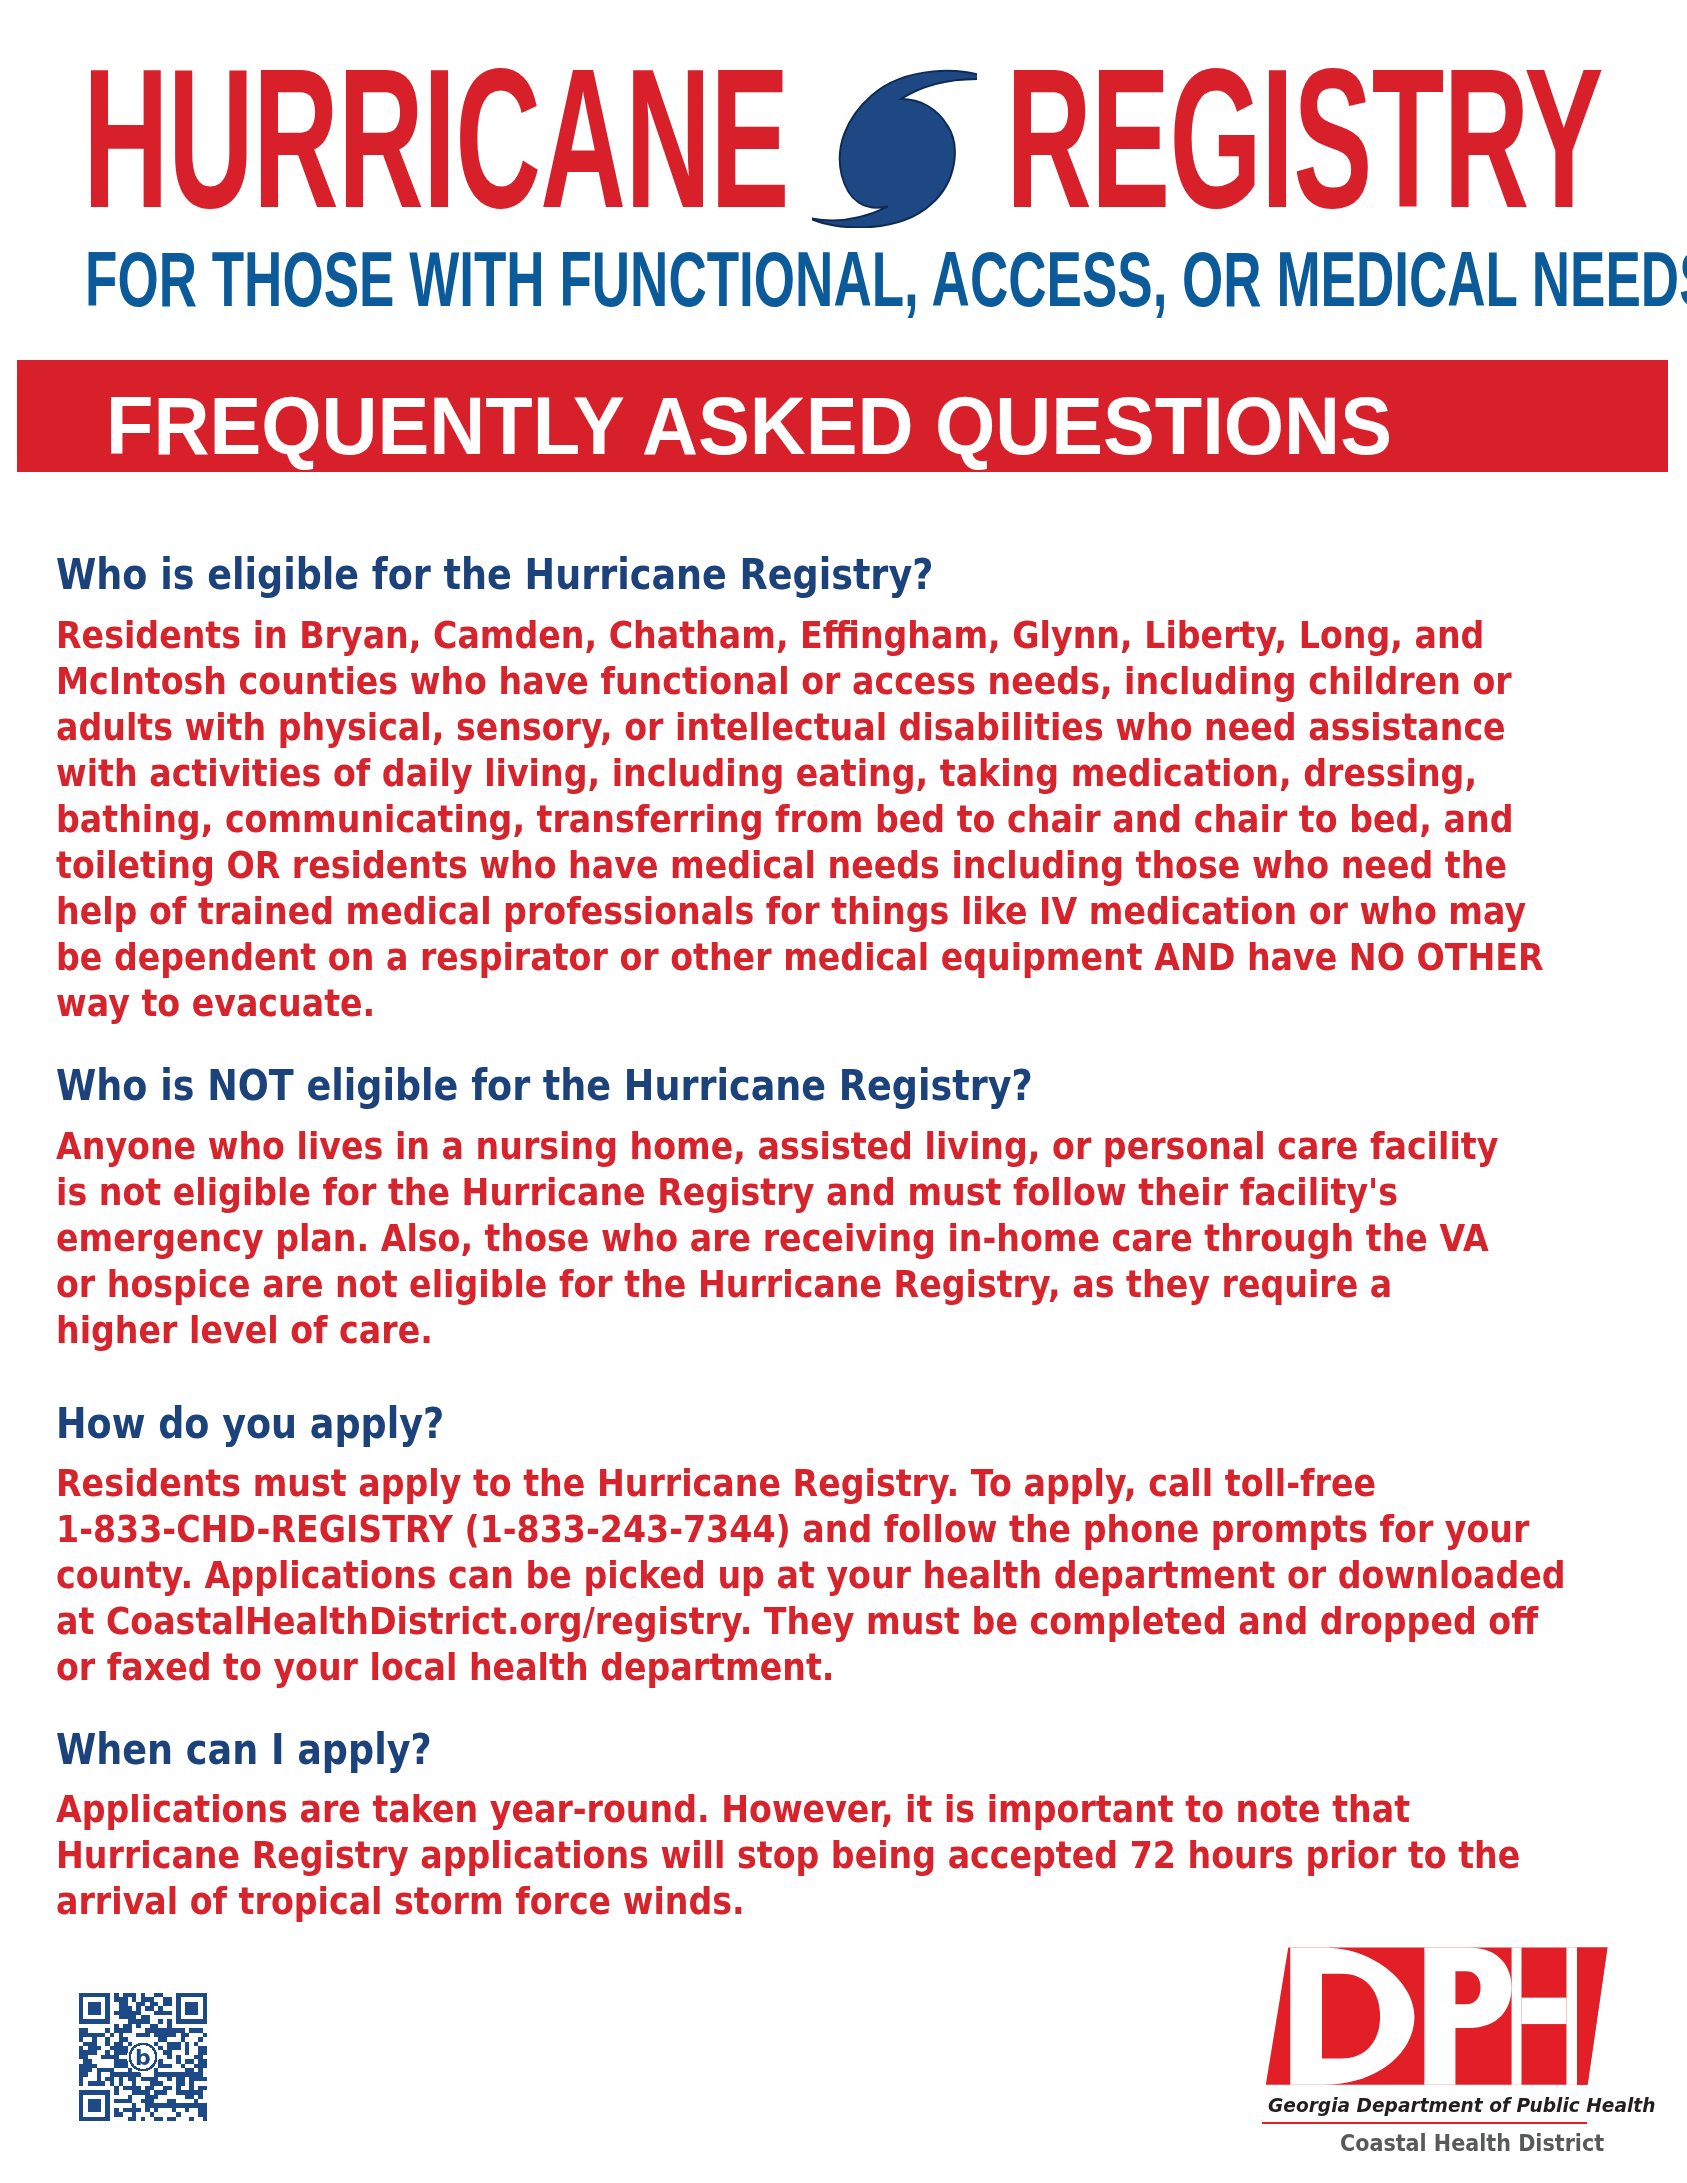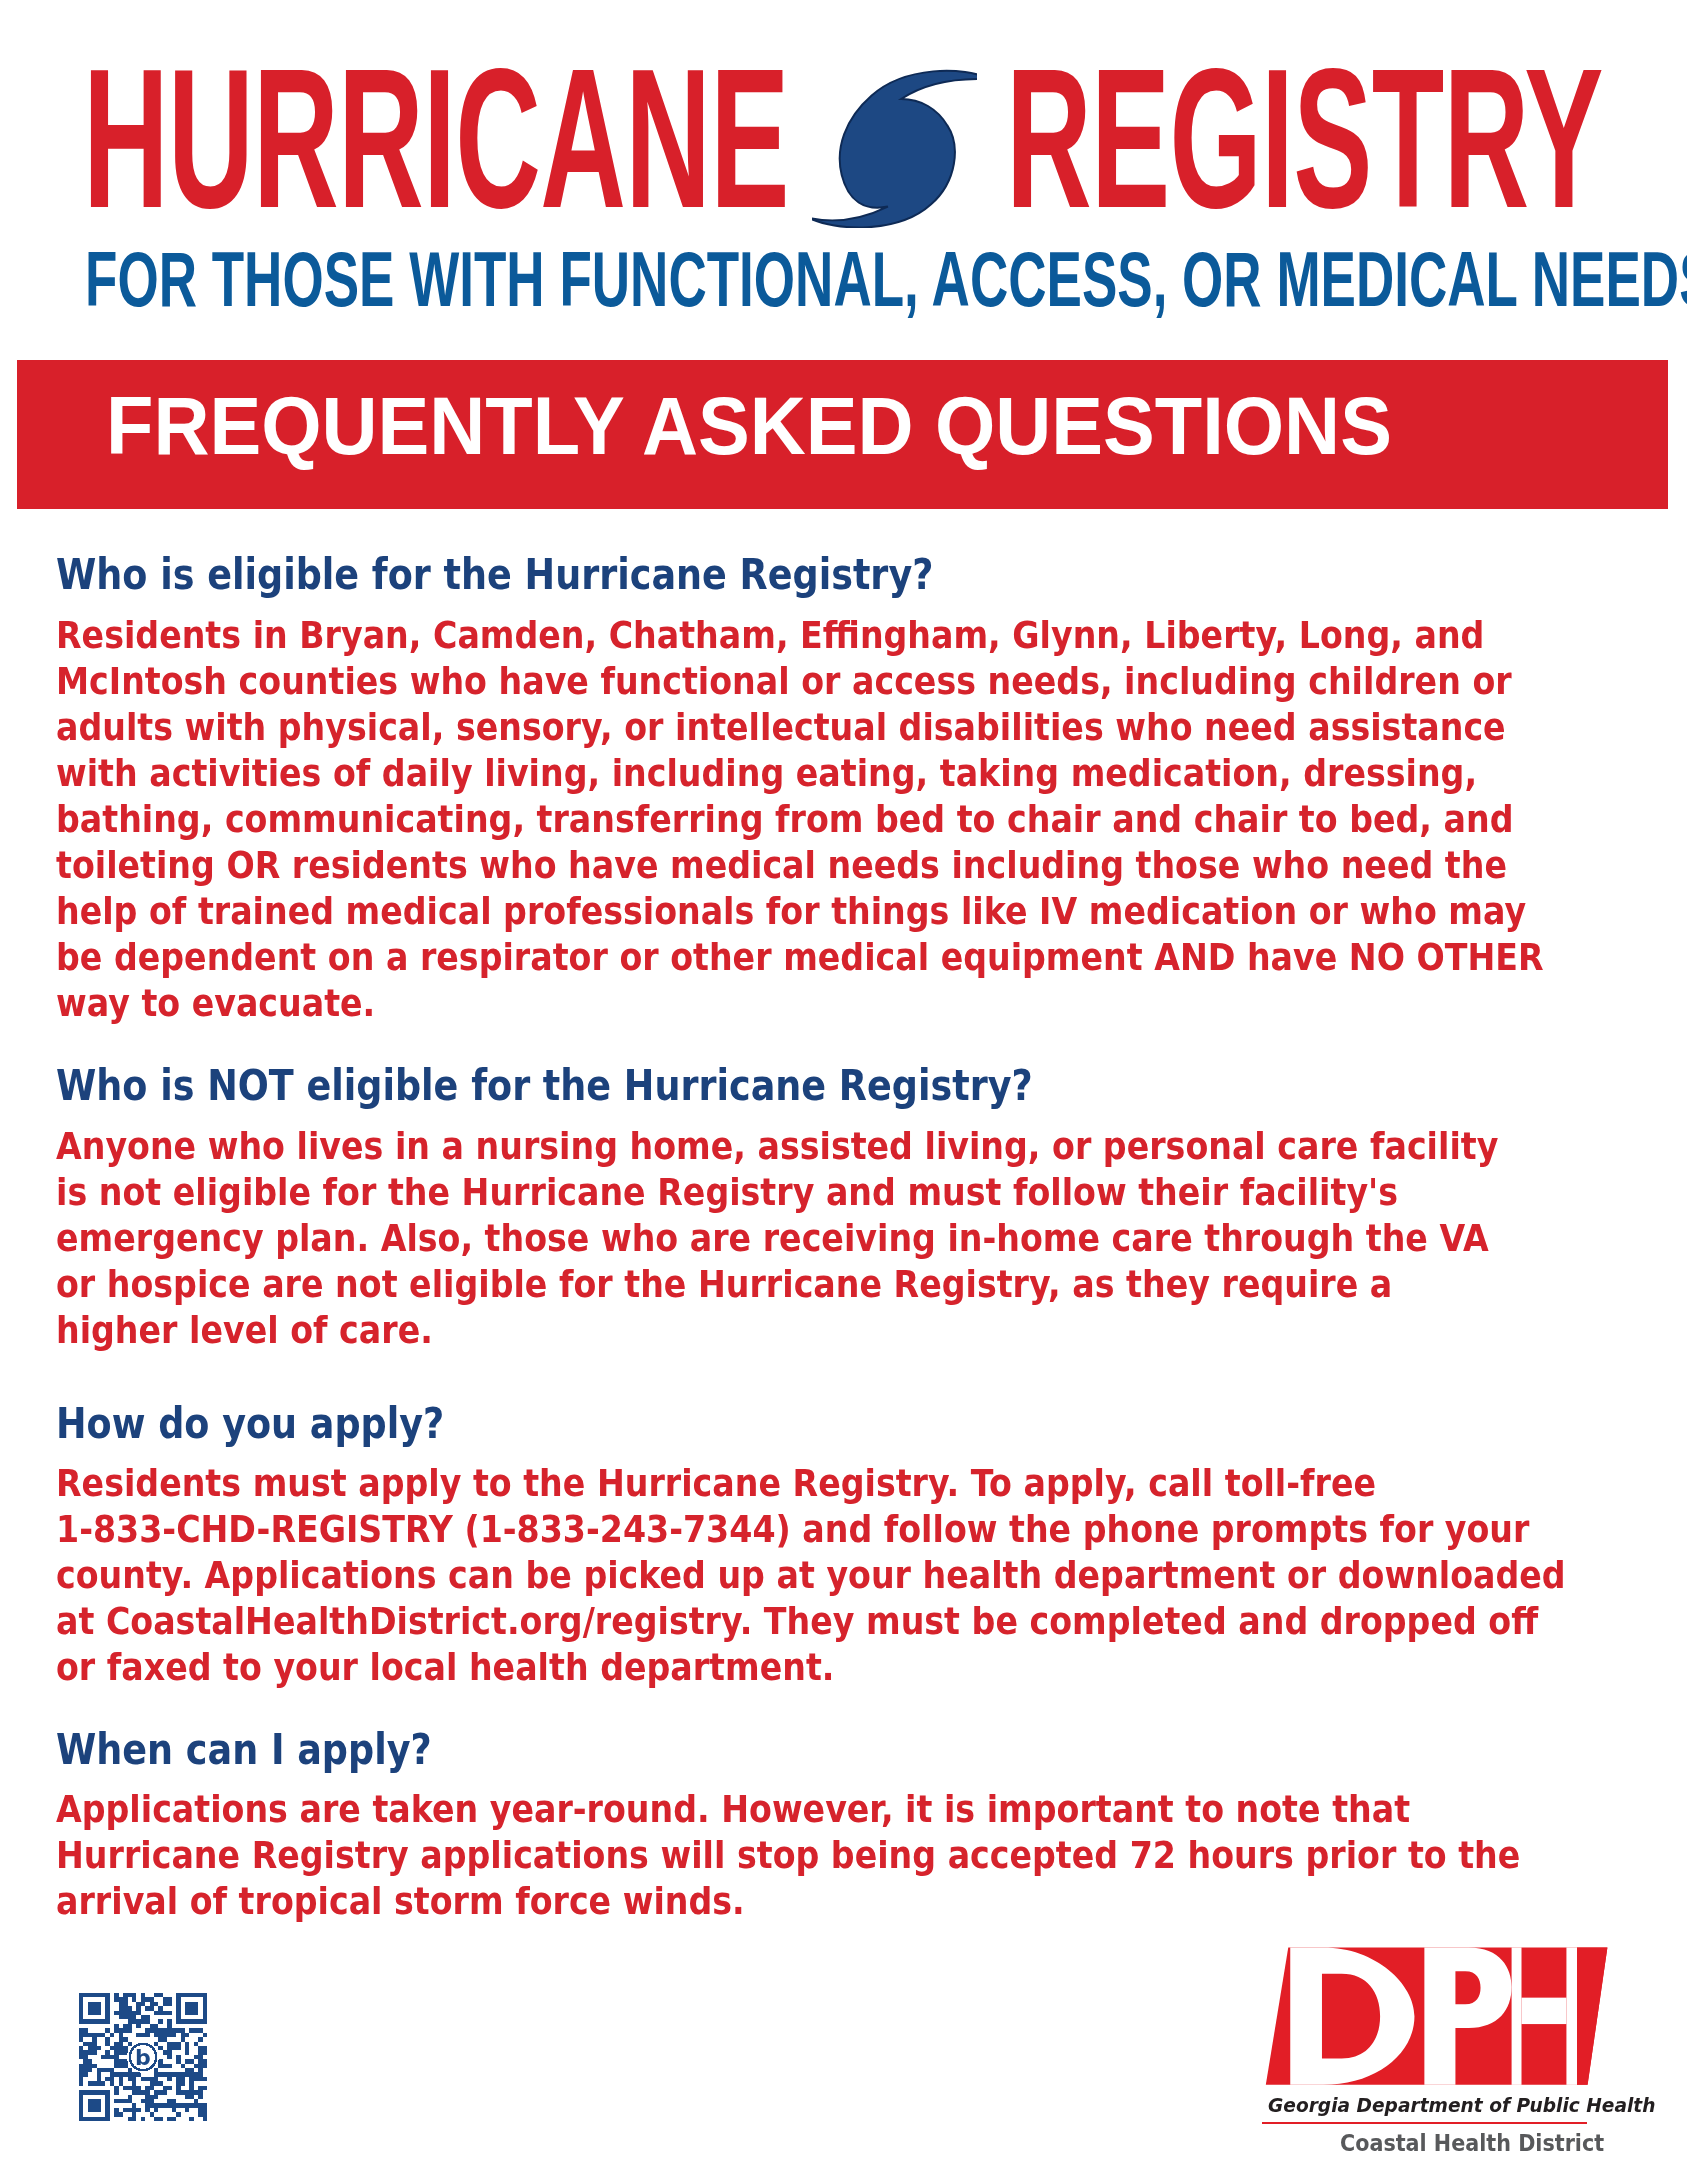--- a/index.html
+++ b/index.html
@@ -18,21 +18,21 @@
   #hurricane-icon { left: 812px; top: 69px; width: 165px; height: 159px; }
 
   .subtitle {
     position: absolute; left: 85px; top: 236px; white-space: nowrap;
     font-family: "Liberation Sans", sans-serif; font-weight: bold;
     font-size: 78px; line-height: 86px; color: #0b5a9a;
     transform-origin: left top; transform: scaleX(0.68);
   }
 
   .banner {
-    position: absolute; left: 17px; top: 360px; width: 1651px; height: 149px;
+    position: absolute; left: 17px; top: 360px; width: 1651px; height: 112px;
     background: #d8202a;
   }
   .banner-text {
     position: absolute; left: 89px; top: 18.5px; white-space: nowrap;
     font-family: "Liberation Sans", sans-serif; font-weight: bold;
     font-size: 82px; line-height: 93px; color: #ffffff;
     transform-origin: left top; transform: scaleX(0.946);
   }
 
   .faq-q {

